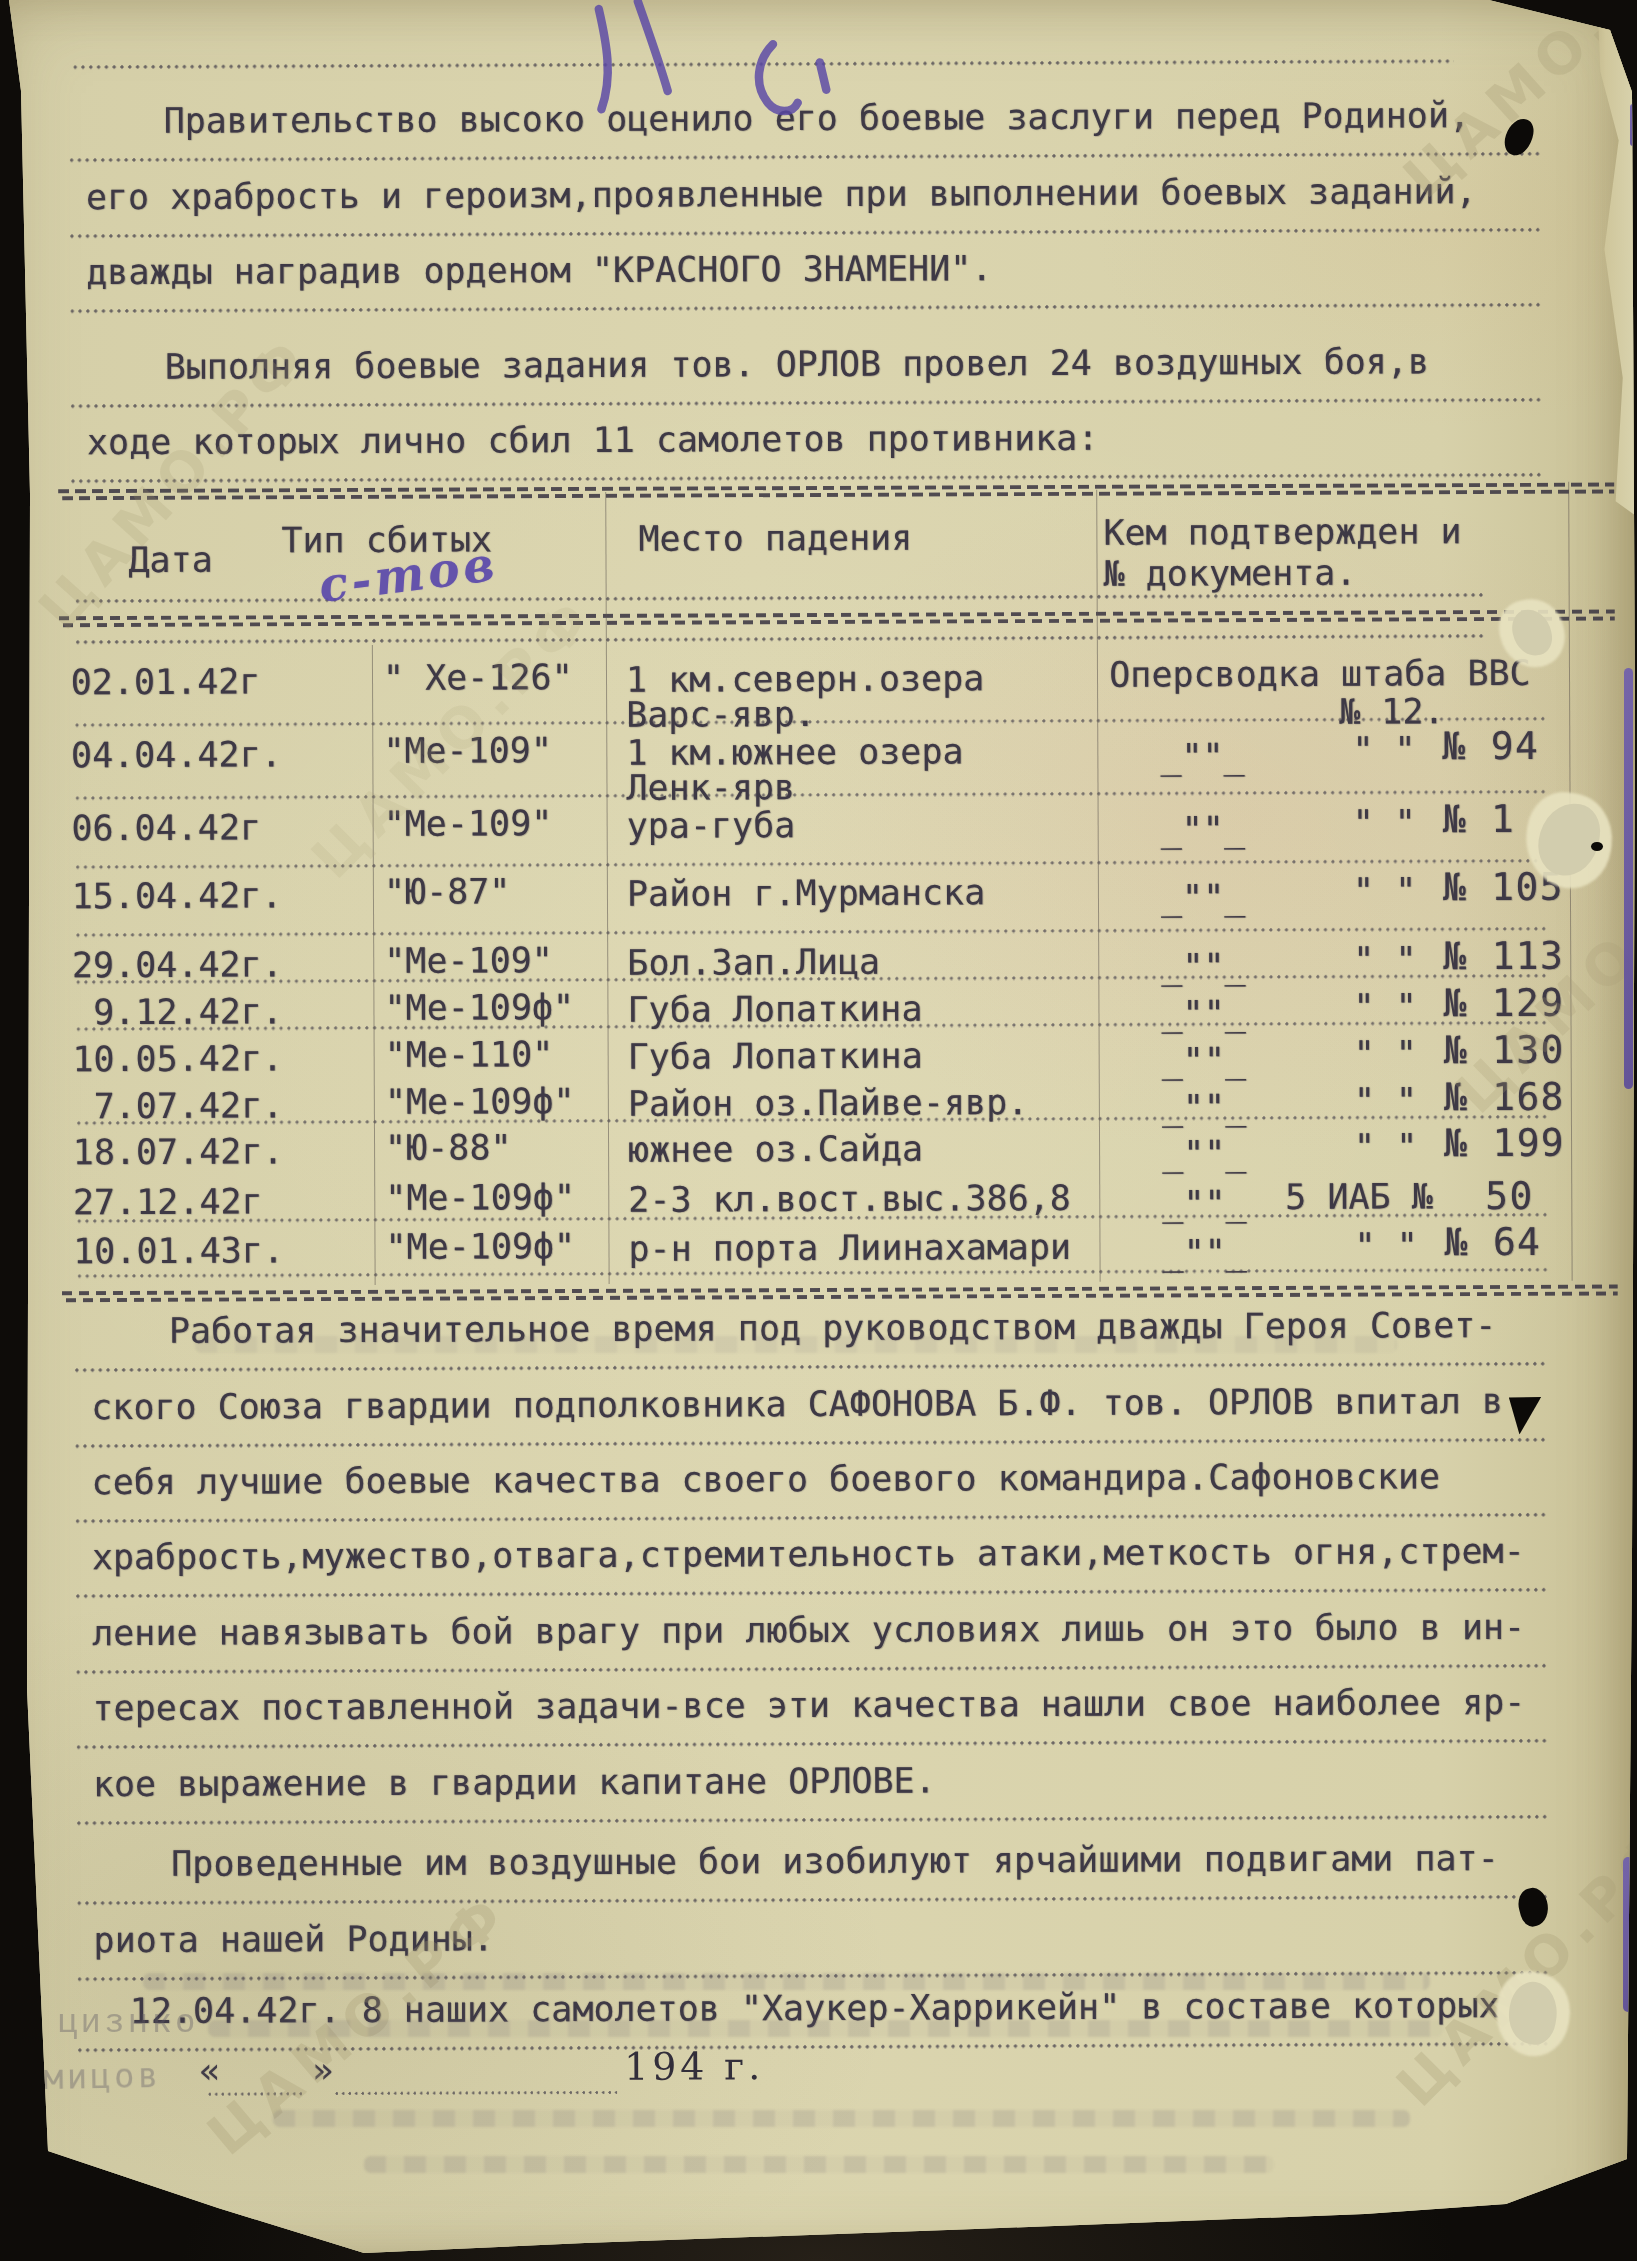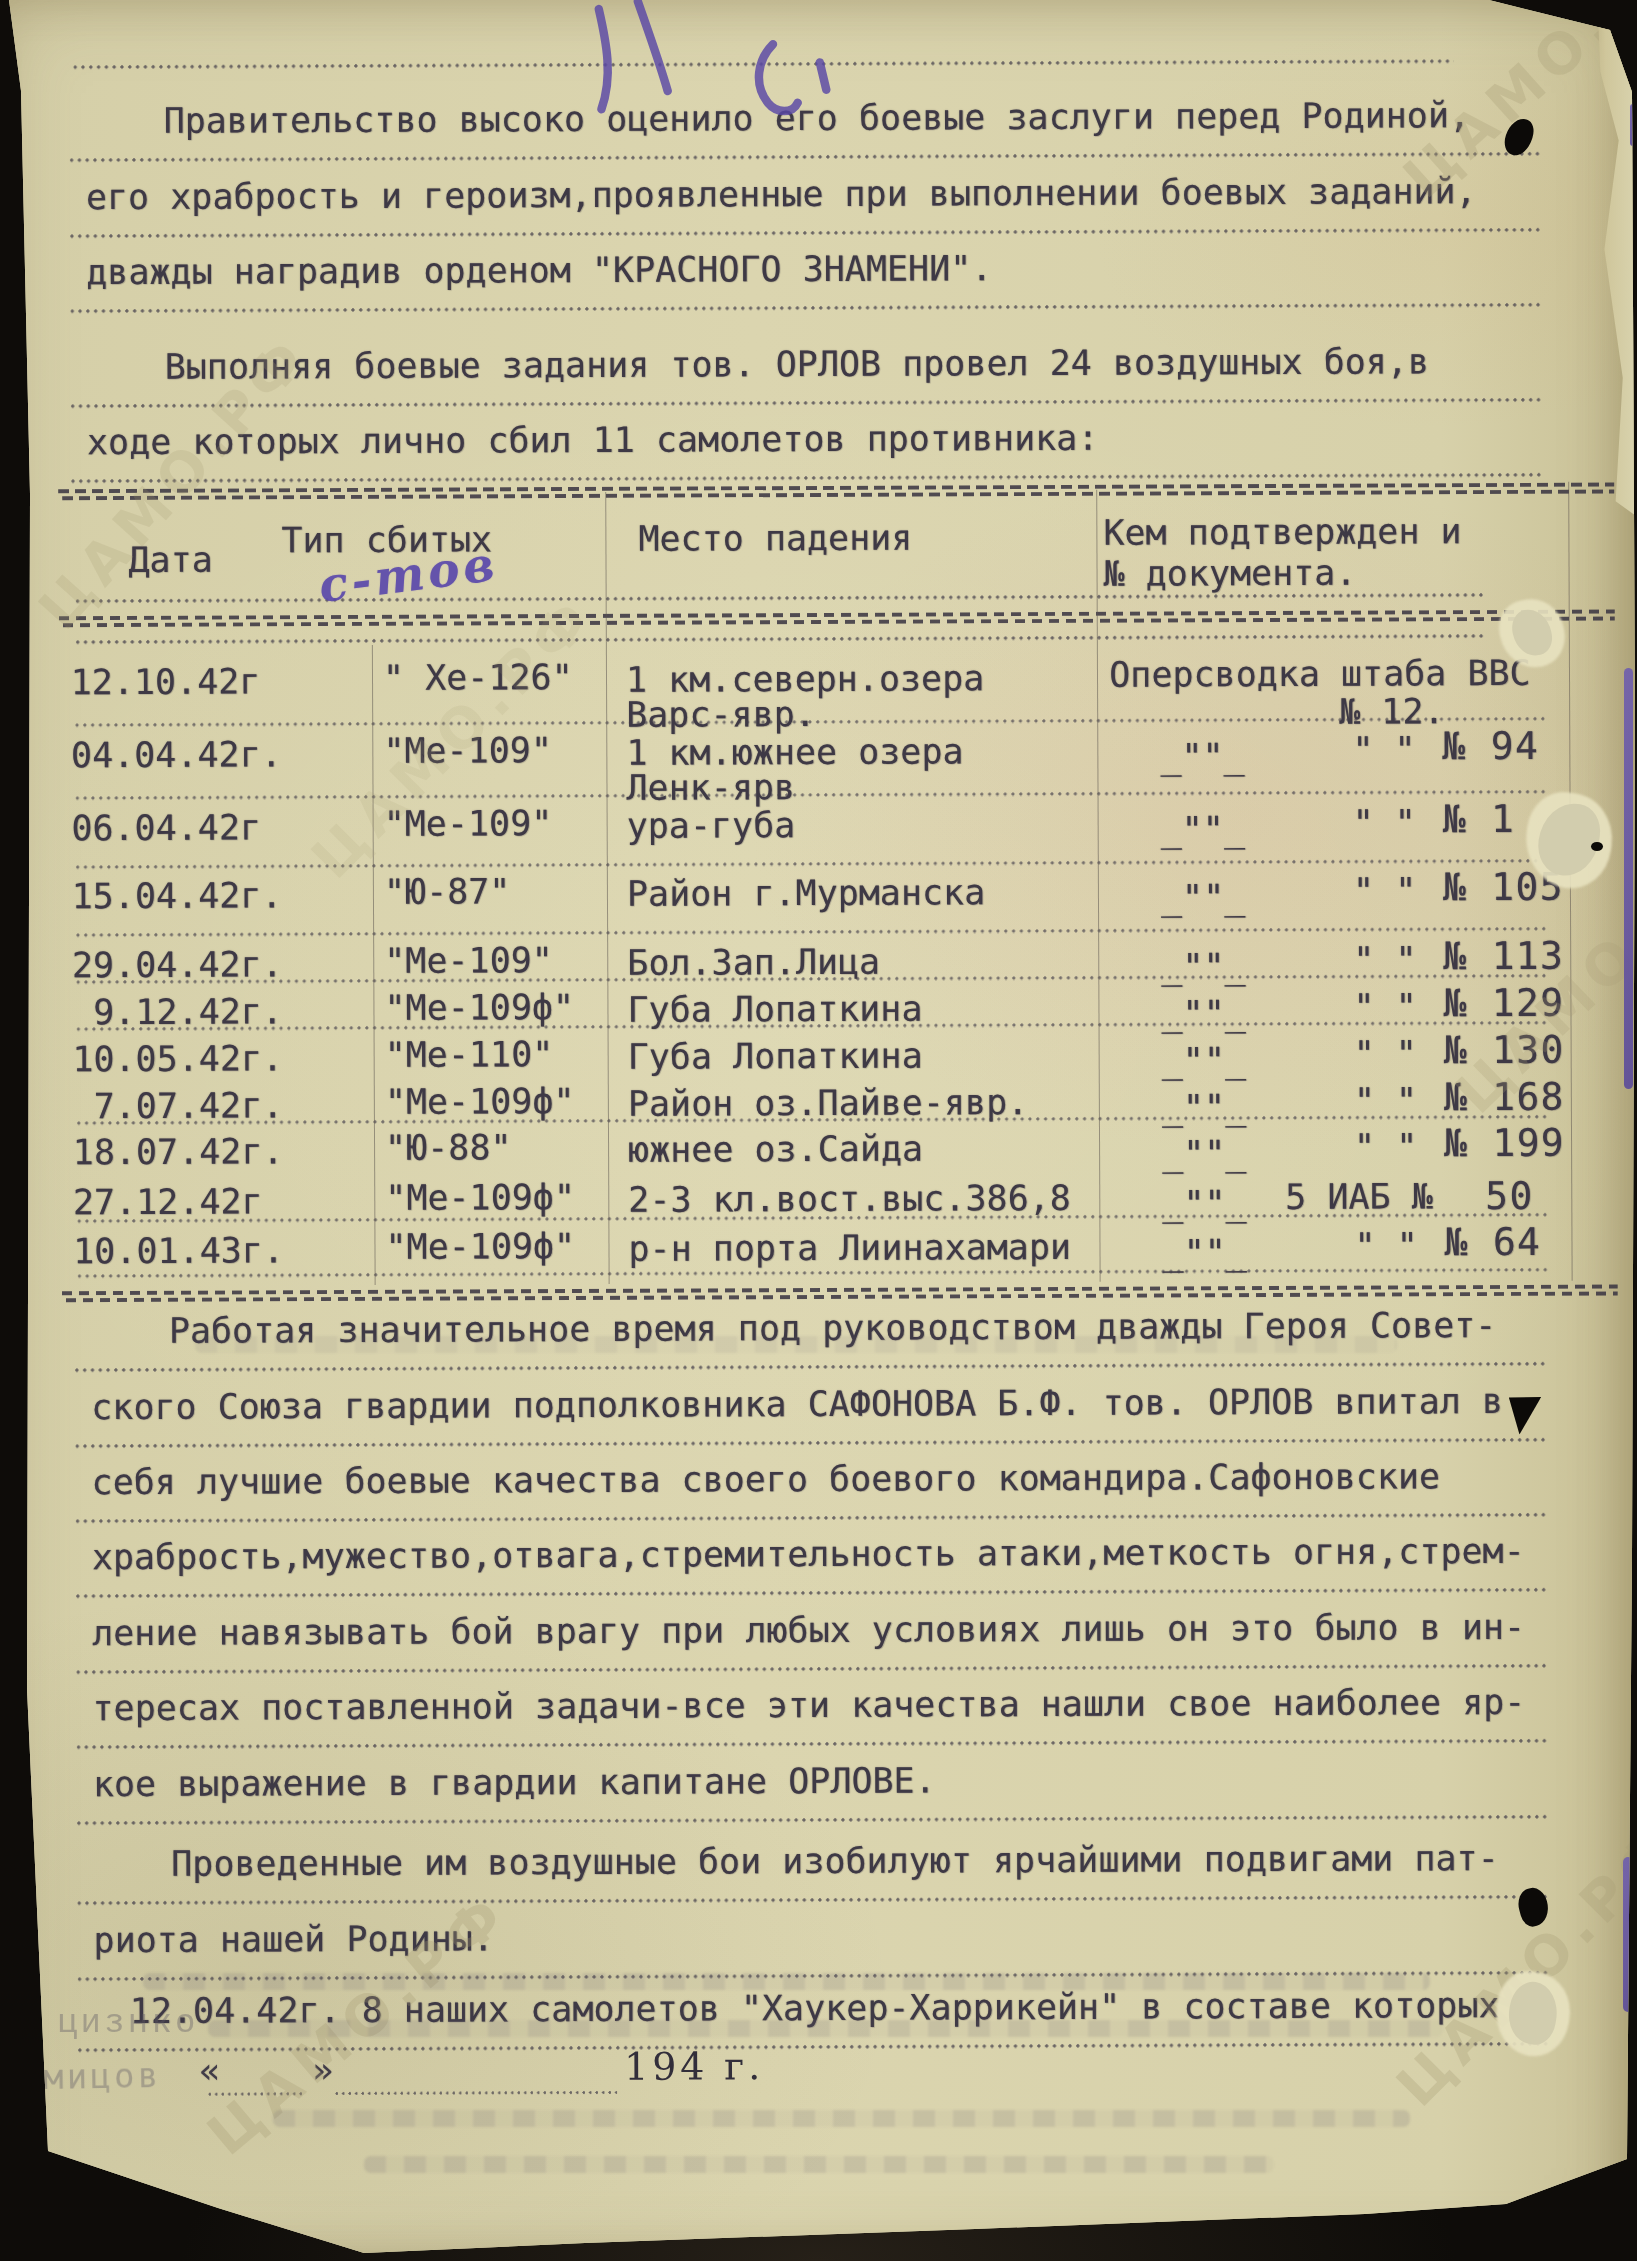--- a/index.html
+++ b/index.html
@@ -163,21 +163,21 @@
       <span class="tl hdr" style="left:640px;top:517px;">Место падения</span>
       <span class="tl hdr" style="left:1105px;top:513px;">Кем подтвержден и</span>
       <span class="tl hdr" style="left:1105px;top:554px;">№ документа.</span>
       <div id="hand-note">с-тов</div>
       <div class="dot-line" style="left:77px;top:596px;width:1410px;"></div>
       <div class="dbl" style="left:60px;top:612px;width:1556px;"></div>
       <div class="dot-line" style="left:77px;top:637px;width:1410px;"></div>
 
       <div id="rows">
           <div class="row" style="top: 655px; height: 73px;">
-            <span class="tl c-date">12.10.42г</span>
+            <span class="tl c-date">02.01.42г</span>
             <span class="tl c-type">" Хе-126"</span>
             <span class="tl c-place">1 км.северн.озера</span>
             <span class="tl c-place2">Варс-явр.</span>
             <div class="conf">
               <span class="tl t1">Оперсводка штаба ВВС</span>
               <span class="tl t2">№ 12.</span>
             </div>
             <div class="rsep"></div>
           </div>
           <div class="row" style="top: 728px; height: 73px;">

